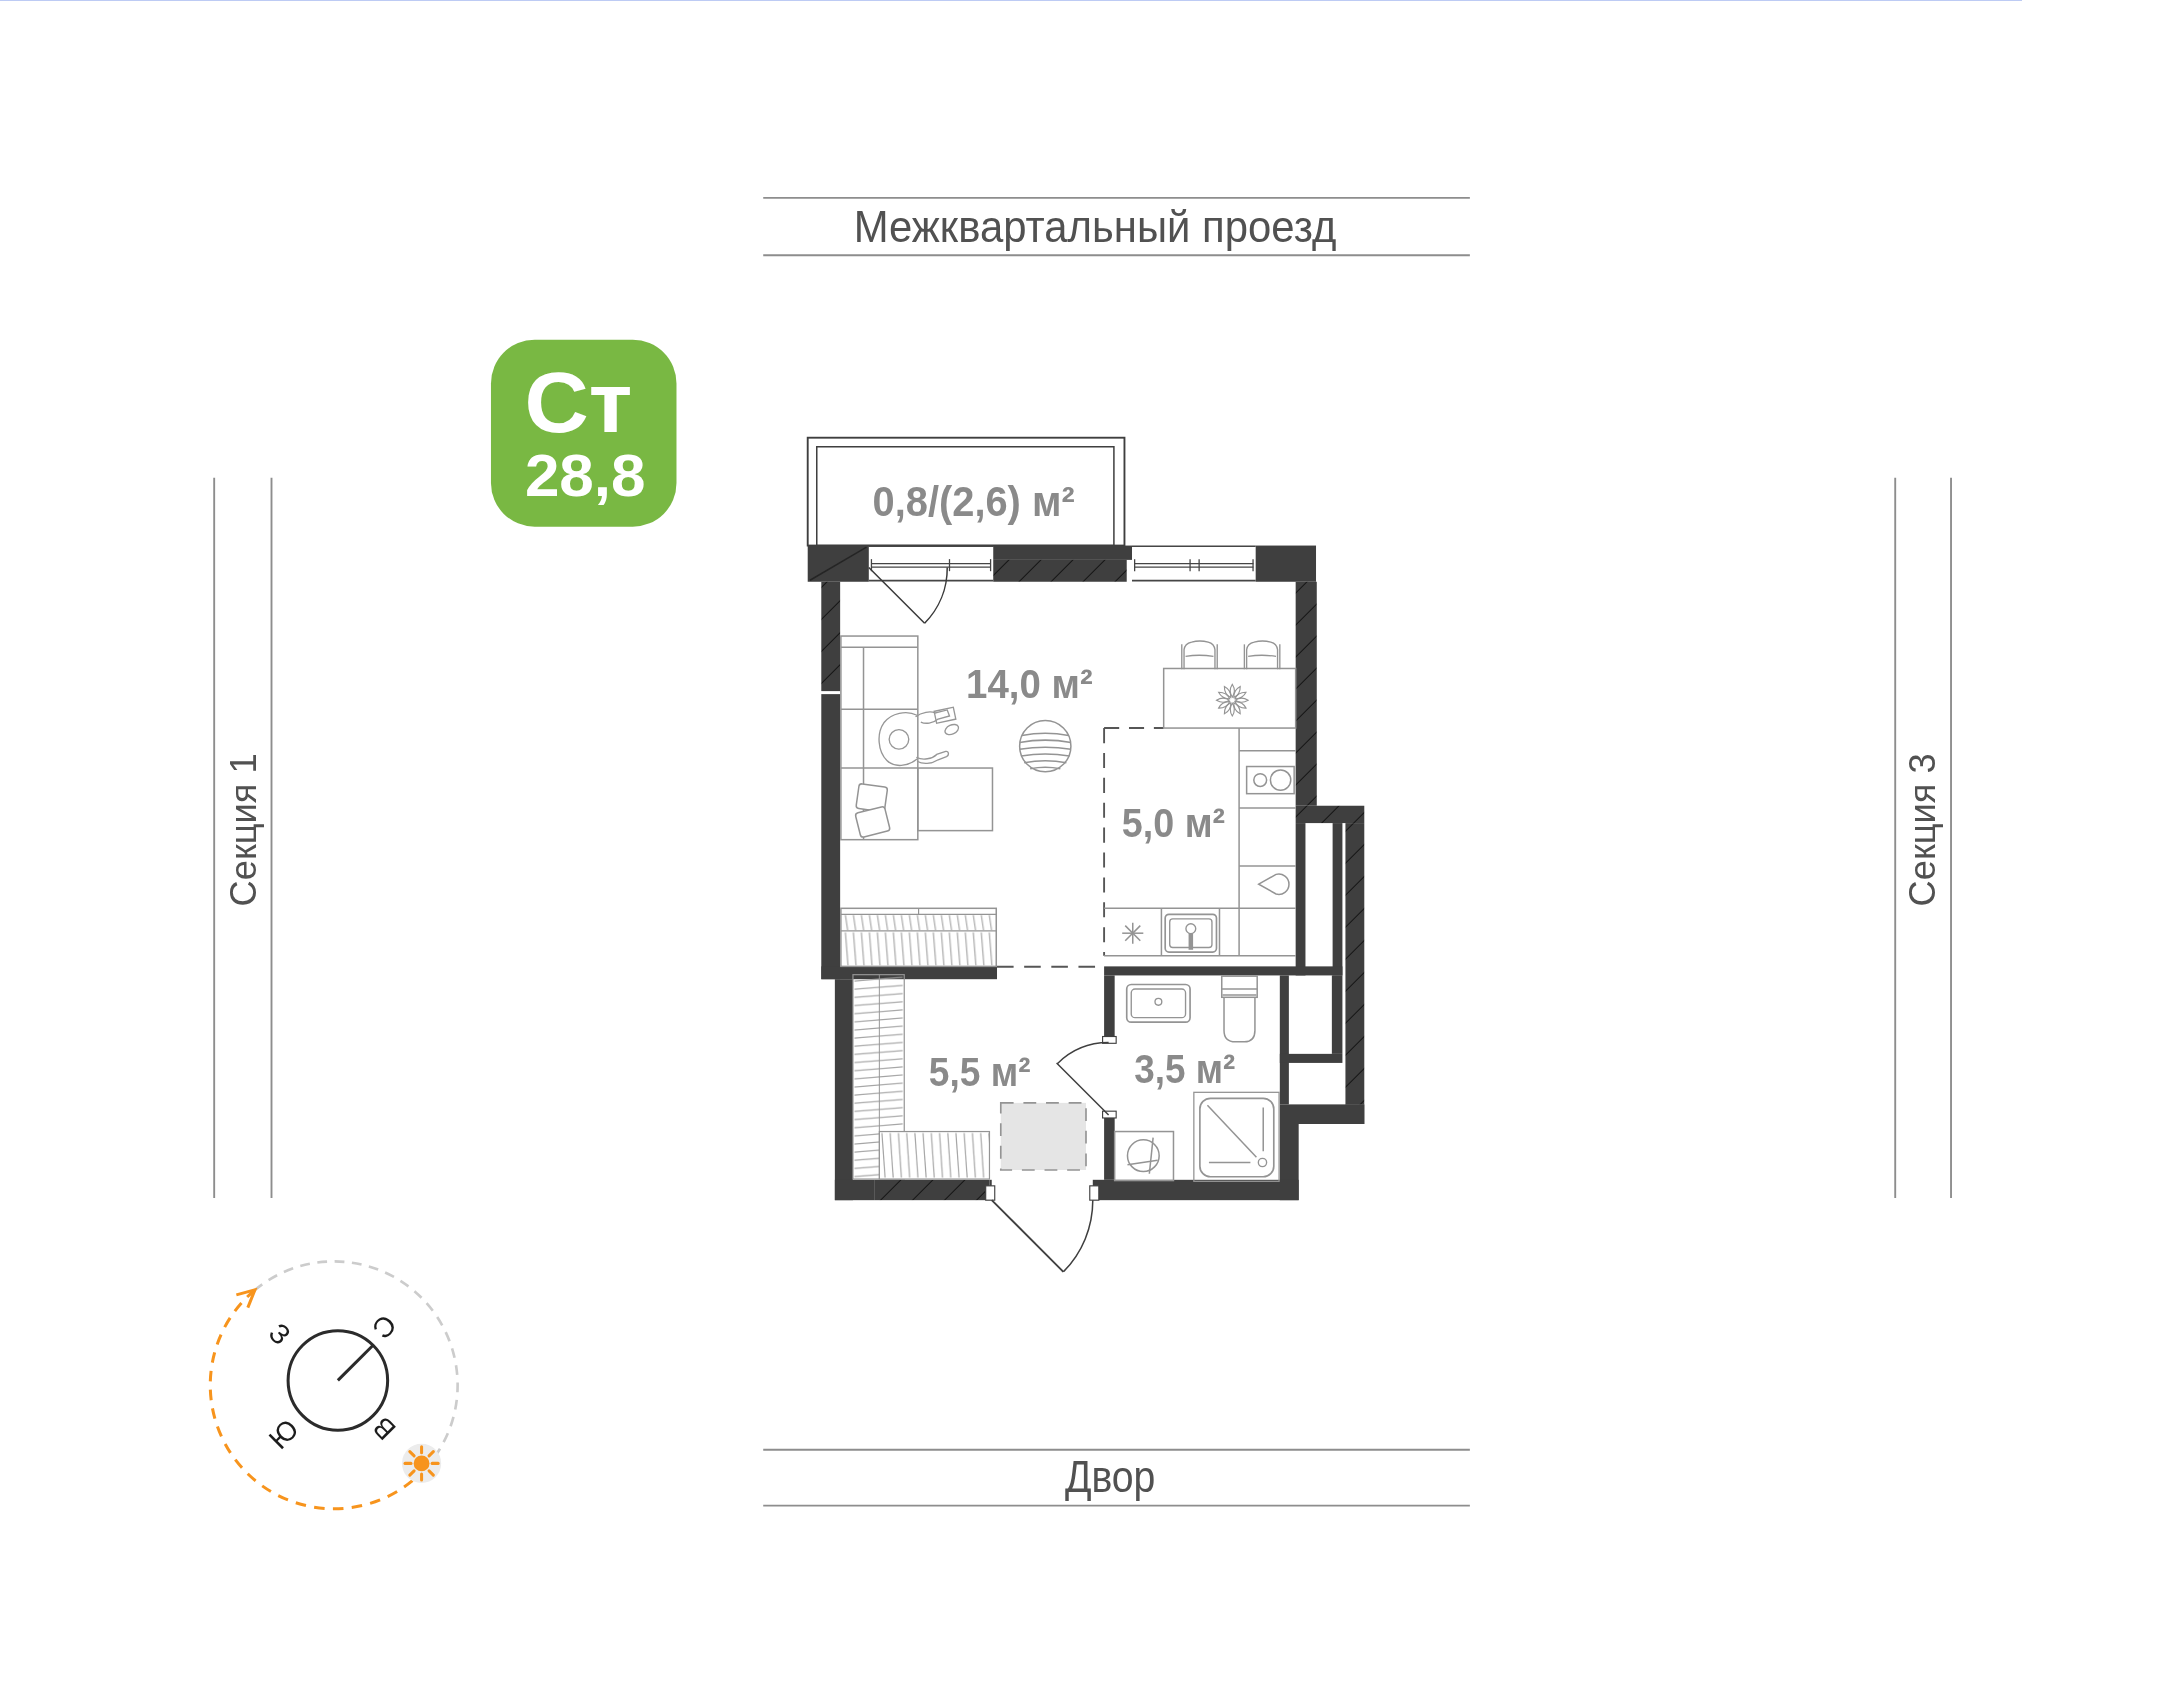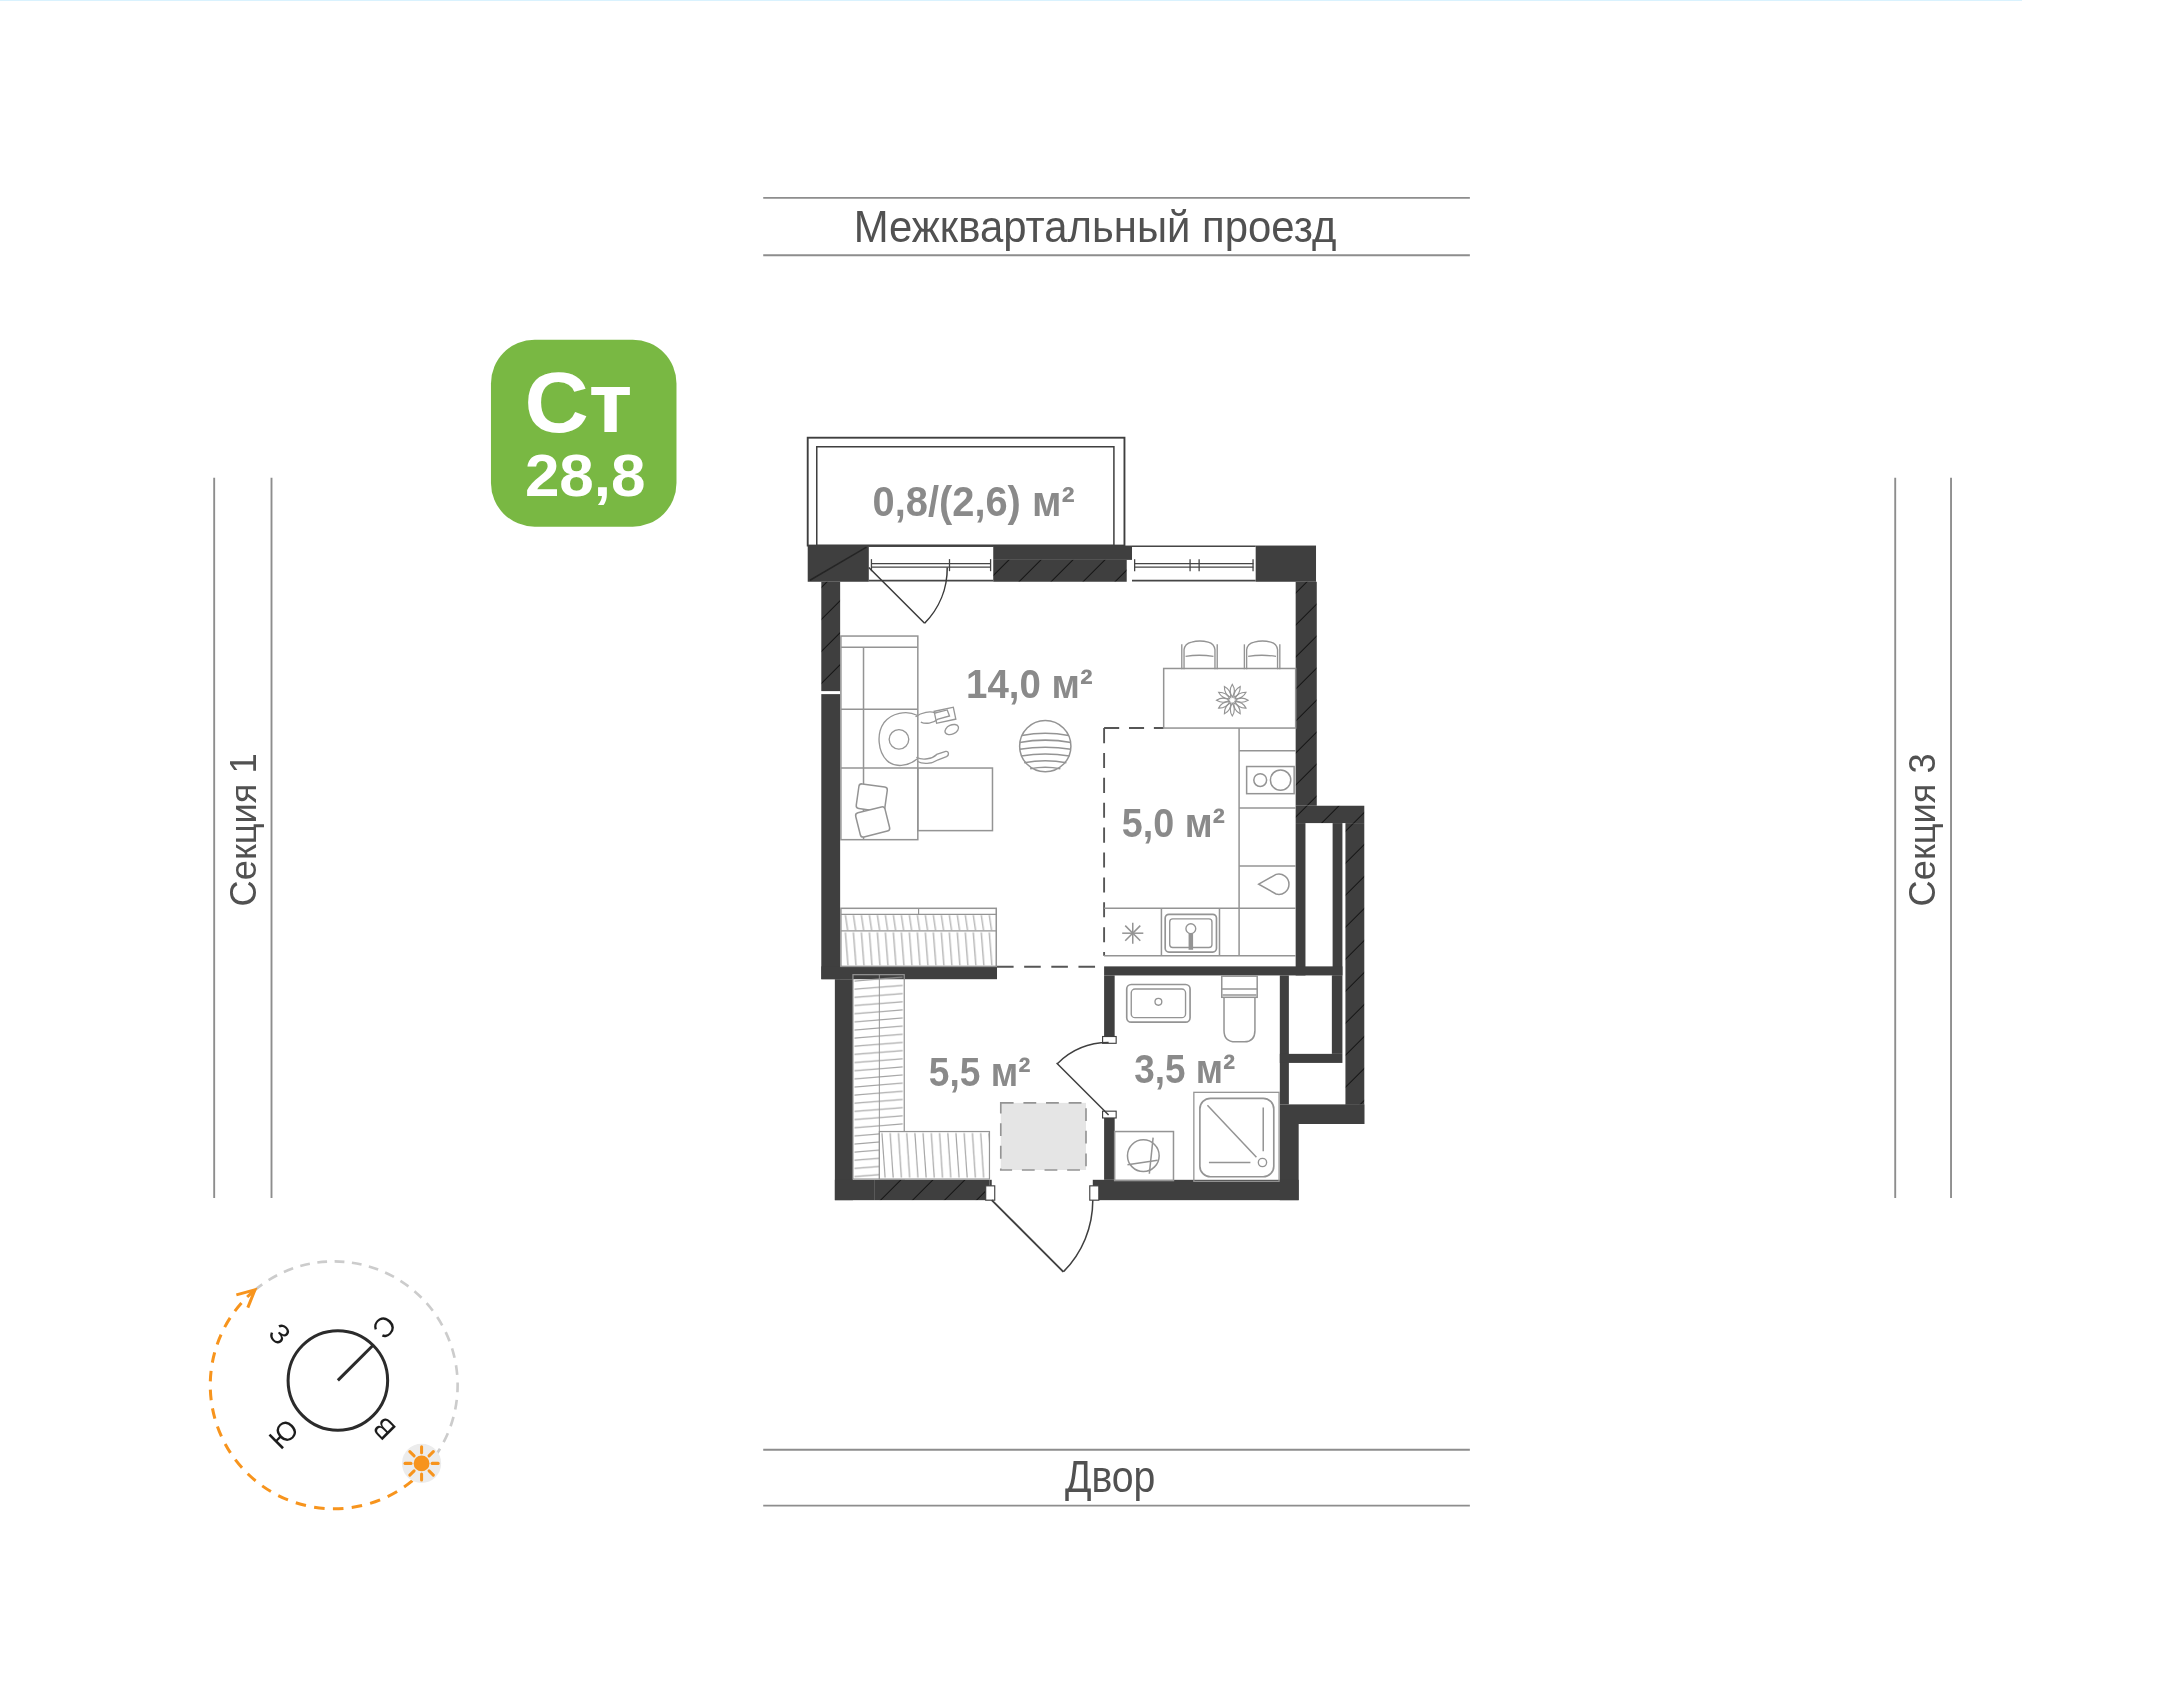--- a/index.html
+++ b/index.html
@@ -1,16 +1,16 @@
 <!DOCTYPE html>
 <html style="font-size:12px"><head>
 <meta charset="utf-8">
 <style>
   html,body{margin:0;padding:0;background:#ffffff;}
-  .page{position:relative;width:2022px;height:1705px;background:#7dd3fc;overflow:hidden;
+  .page{position:relative;width:2022px;height:1705px;background:#1d4ed8;overflow:hidden;
         font-family:"Liberation Sans", sans-serif;}
   svg text{font-family:"Liberation Sans", sans-serif;}
 </style>
 </head>
 <body>
 <div class="page">
 <svg width="2172" height="1705" viewBox="0 0 2880 2260" xmlns="http://www.w3.org/2000/svg">
 <defs>
   <pattern id="wallhatch" width="30" height="30" patternUnits="userSpaceOnUse" patternTransform="rotate(-45)">
     <rect width="30" height="30" fill="#3f3f3f"></rect>

